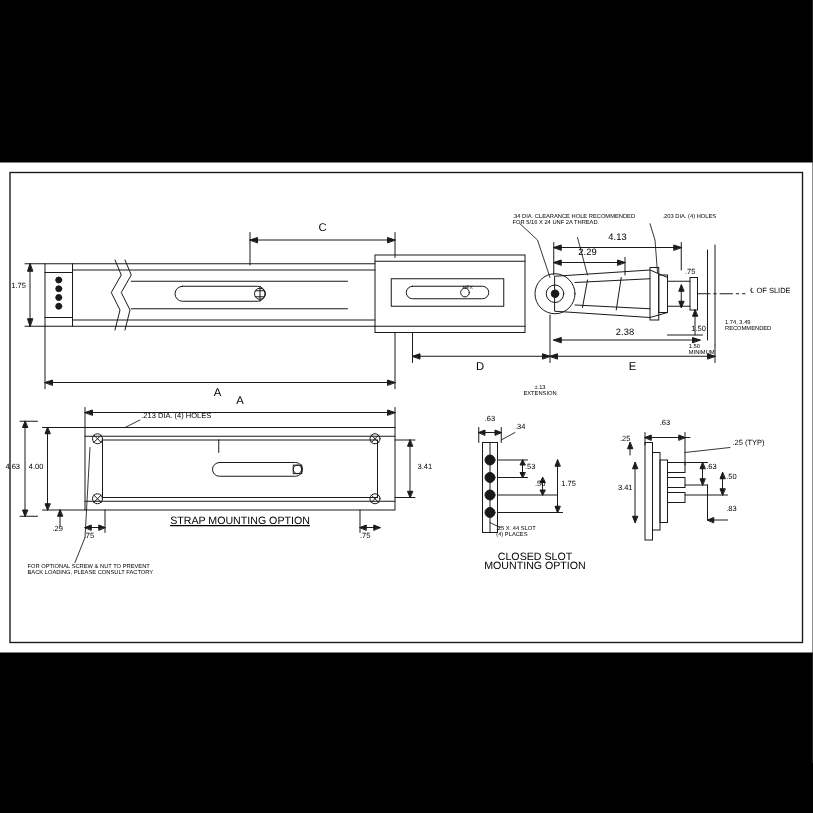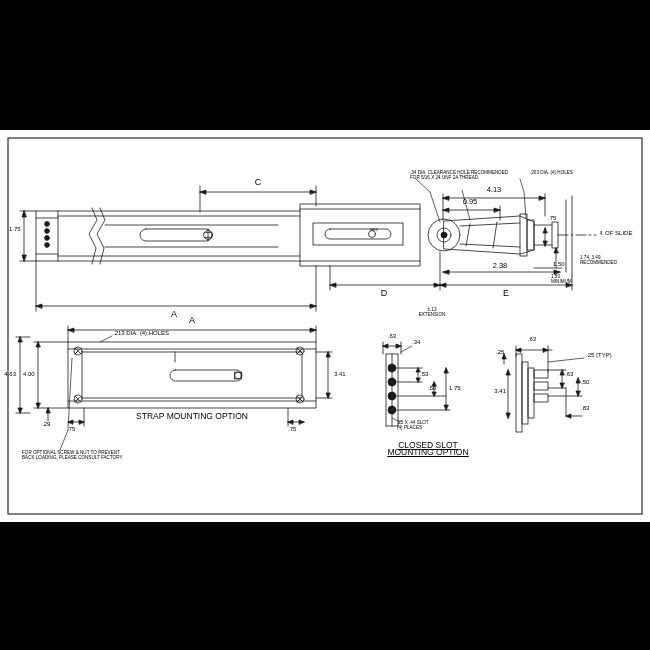--- a/index.html
+++ b/index.html
@@ -342,21 +342,21 @@
         </g>
 
       </g>
     </svg>
 
     <div class="lbl tiny" style="left:410px; top:40px;">.34 DIA. CLEARANCE HOLE RECOMMENDED
 FOR 5/16 X 24 UNF 2A THREAD.</div>
     <div class="lbl tiny" style="left:530px; top:40px;">.203 DIA. (4) HOLES</div>
     <div class="lbl big c" style="left:258px; top:49px;">C</div>
     <div class="lbl mid c" style="left:494px; top:56px;">4.13</div>
-    <div class="lbl mid c" style="left:470px; top:68px;">0.95</div>
+    <div class="lbl mid c" style="left:470px; top:68px;">2.29</div>
     <div class="lbl" style="left:9px; top:96px;">1.75</div>
     <div class="lbl" style="left:548px; top:85px;">.75</div>
     <div class="lbl" style="left:553px; top:131px;">1.50</div>
     <div class="lbl tiny" style="left:551px; top:144px;">1.50
 MINIMUM</div>
     <div class="lbl tiny" style="left:580px; top:125px;">1.74, 3.49
 RECOMMENDED</div>
     <div class="lbl" style="left:600px; top:100px;">℄ OF SLIDE</div>
     <div class="lbl mid c" style="left:500px; top:132px;">2.38</div>
     <div class="lbl big c" style="left:384px; top:160px;">D</div>
@@ -366,32 +366,32 @@
 EXTENSION</div>
 
     <div class="lbl big c" style="left:192px; top:187px;">A</div>
     <div class="lbl" style="left:113px; top:200px;">.213 DIA. (4) HOLES</div>
     <div class="lbl r" style="left:16px; top:241px;">4.63</div>
     <div class="lbl" style="left:23px; top:241px;">4.00</div>
     <div class="lbl" style="left:334px; top:241px;">3.41</div>
     <div class="lbl" style="left:42px; top:291px;">.29</div>
     <div class="lbl" style="left:67px; top:296px;">.75</div>
     <div class="lbl" style="left:288px; top:296px;">.75</div>
-    <div class="lbl big c" style="left:192px; top:283px; font-size:8.5px;">STRAP MOUNTING OPTION</div>
+    <div class="lbl big c" style="left:192px; top:283px; font-size:8.5px;text-decoration:underline;">STRAP MOUNTING OPTION</div>
     <div class="lbl tiny" style="left:22px; top:320px;">FOR OPTIONAL SCREW &amp; NUT TO PREVENT
 BACK LOADING, PLEASE CONSULT FACTORY</div>
 
     <div class="lbl c" style="left:392px; top:203px;">.63</div>
     <div class="lbl" style="left:412px; top:209px;">.34</div>
     <div class="lbl" style="left:420px; top:241px;">.53</div>
     <div class="lbl" style="left:428px; top:255px;">.50</div>
     <div class="lbl" style="left:449px; top:255px;">1.75</div>
     <div class="lbl tiny" style="left:397px; top:290px;">.25 X .44 SLOT
 (4) PLACES</div>
-    <div class="lbl big c" style="left:428px; top:312px; font-size:8.5px; text-align:center;text-decoration:underline;">CLOSED SLOT
+    <div class="lbl big c" style="left:428px; top:312px; font-size:8.5px; text-align:center;">CLOSED SLOT
 MOUNTING OPTION</div>
 
     <div class="lbl c" style="left:532px; top:206px;">.63</div>
     <div class="lbl" style="left:496px; top:219px;">.25</div>
     <div class="lbl" style="left:586px; top:222px;">.25 (TYP)</div>
     <div class="lbl r" style="left:506px; top:258px;">3.41</div>
     <div class="lbl" style="left:565px; top:241px;">.63</div>
     <div class="lbl" style="left:581px; top:249px;">.50</div>
     <div class="lbl" style="left:581px; top:275px;">.83</div>
 

